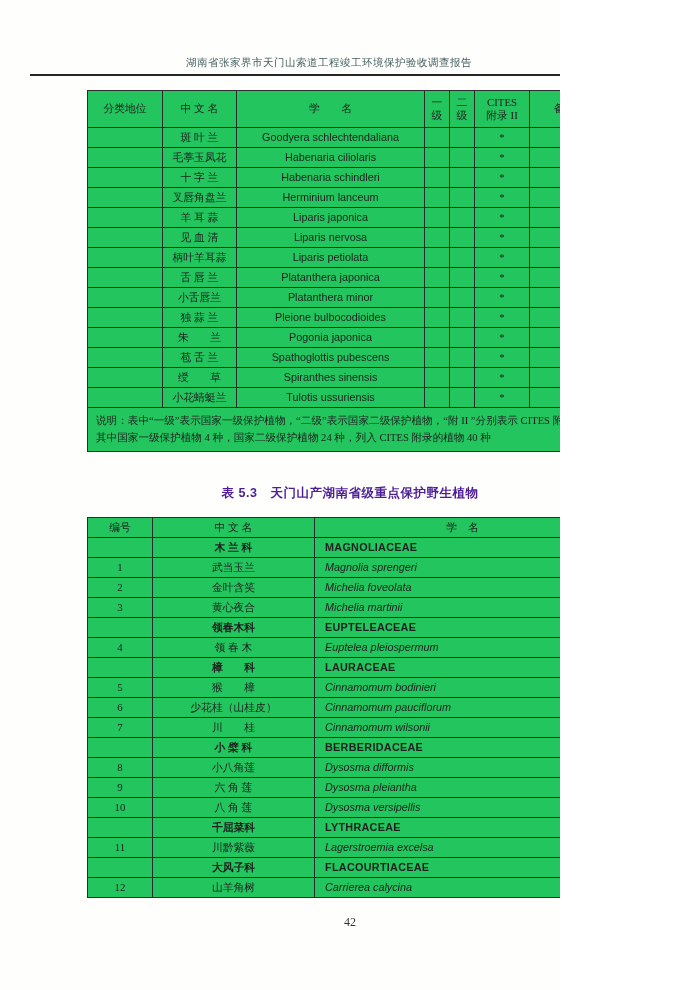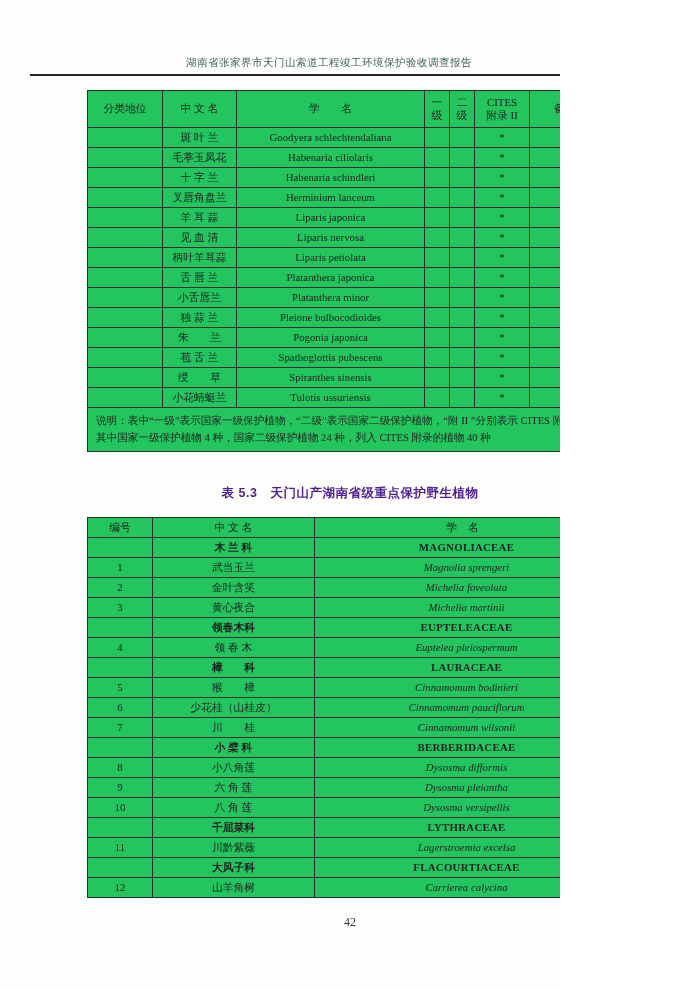--- a/index.html
+++ b/index.html
@@ -19,22 +19,22 @@
   #table1 { top:90px; width:523px; }
   #table2 { top:517px; width:523px; }
   .tbl td, .tbl th {
     border:1px solid #2c2c2c; padding:0 2px; font-weight:normal;
     font-size:10.8px; text-align:center; line-height:1.25; overflow:hidden;
   }
   #table1 thead th { height:36px; }
   #table2 thead th { height:19px; }
   tr.r td { height:19px; }
   .pre { white-space:pre-line; }
-  td.latin { font-family:Liberation Serif, serif; }
-  #table2 td.latin { text-align:center; padding-left:10px; font-style:italic; }
+  td.latin { font-family:Liberation Sans, sans-serif; }
+  #table2 td.latin { text-align:left; padding-left:10px; font-style:italic; }
   #table2 tr.family td.latin { font-style:normal; font-weight:bold; letter-spacing:0.3px; }
   #table2 tr.family td.cn { font-weight:bold;margin-top:13px; }
   td.note-cell {
     text-align:left; padding:4px 8px 5px 8px; font-size:10.6px; line-height:1.62; height:auto;
   }
   .table2-title {
     position:absolute; top:485px; left:0; width:700px; text-align:center;
     font-weight:bold; font-size:12.5px; letter-spacing:0.5px;
     font-family:"Liberation Sans","DejaVu Sans",sans-serif; color:#4c1d95;
   }

